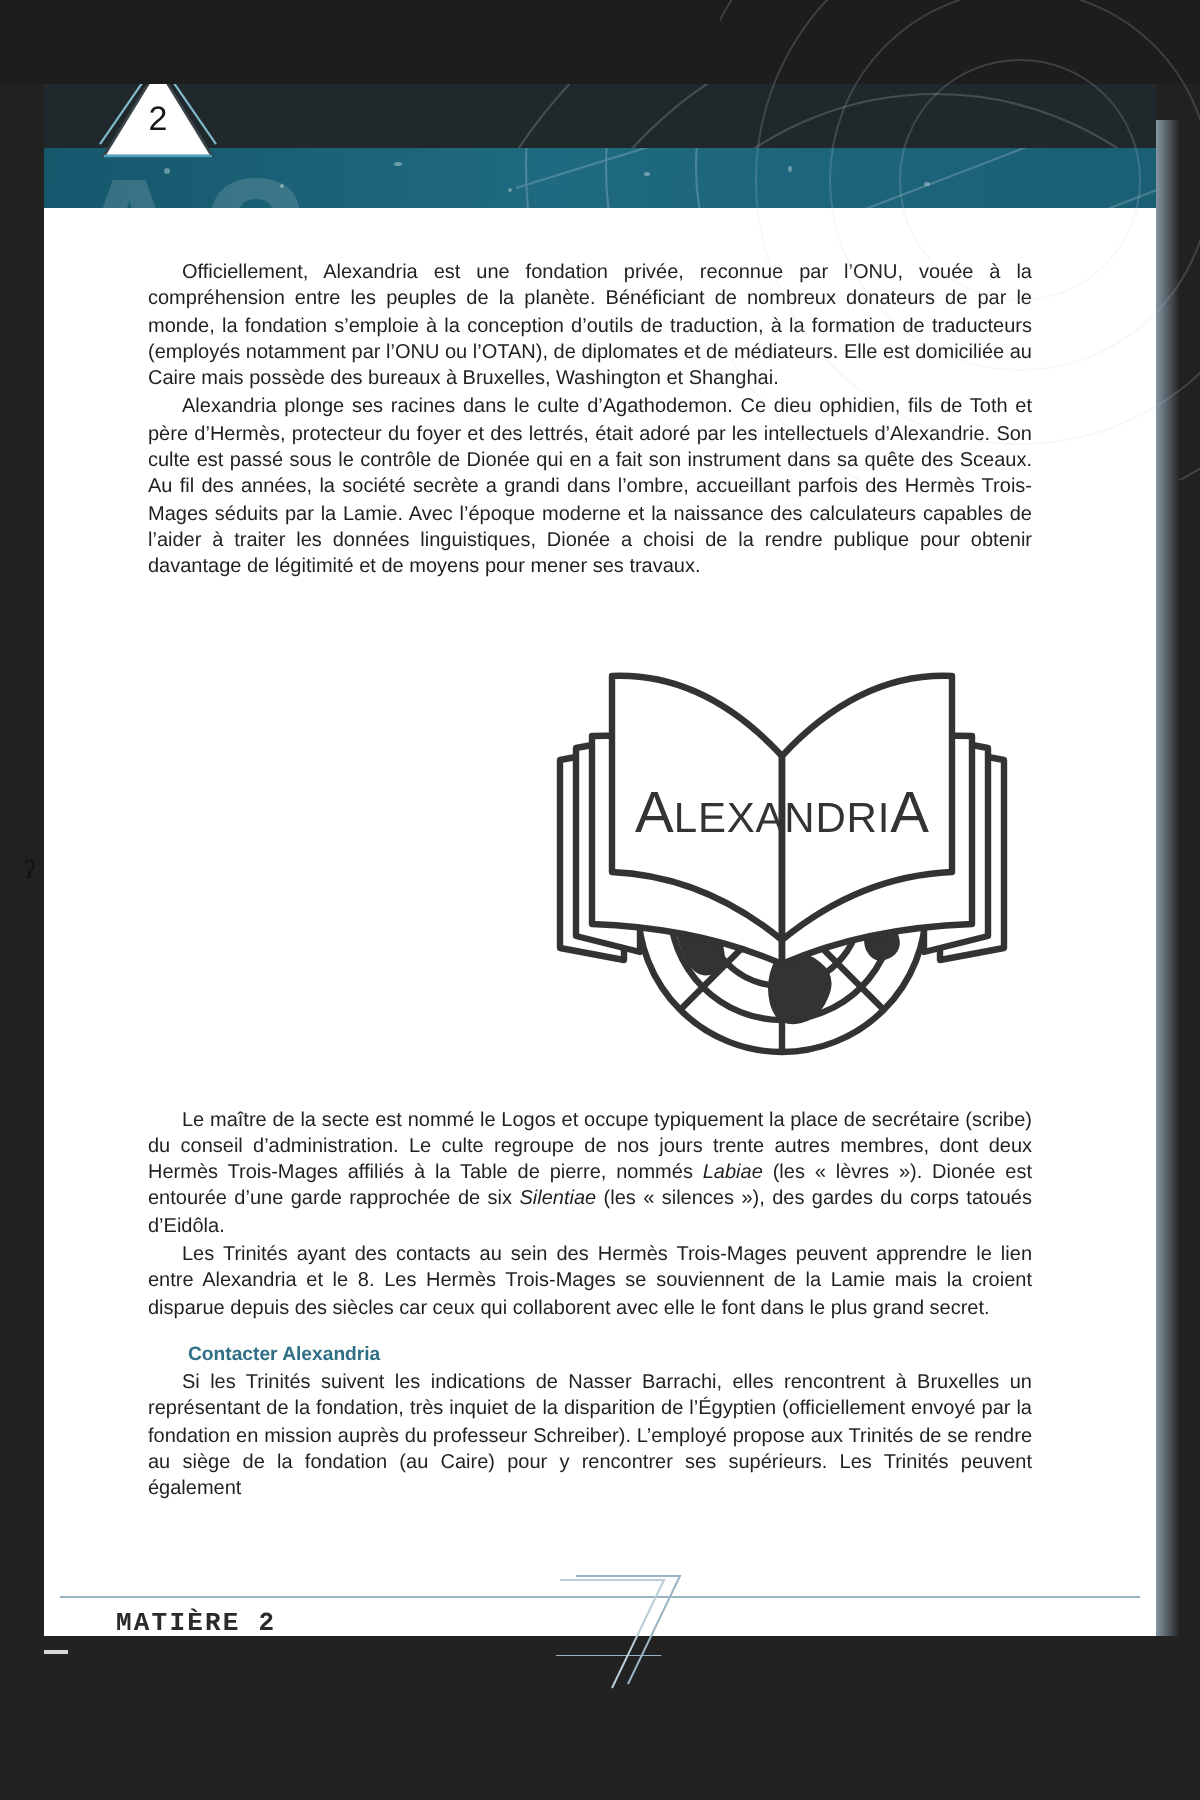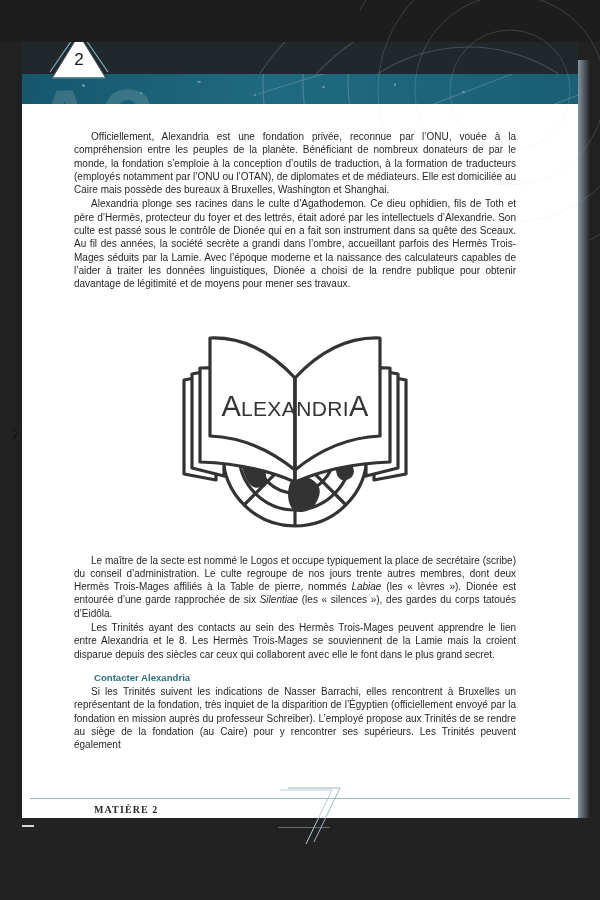--- a/index.html
+++ b/index.html
@@ -146,21 +146,21 @@
     font-size: 9.6px;
     font-weight: 700;
     color: #2f6f86;
     font-family: "Liberation Sans", sans-serif;
   }
 
   
   .logo-wrap {
     margin: 13px 0 12px 0;
     display: flex;
-    justify-content: center;
+    justify-content: flex-end;
   }
 
   
   .footer {
     position: absolute;
     left: 0;
     bottom: 0;
     width: 100%;
     height: 38px;
   }
@@ -169,26 +169,25 @@
     left: 8px;
     right: 8px;
     top: 8px;
     height: 1px;
     background: #9bb4c4;
   }
   .footer .matter {
     position: absolute;
     left: 36px;
     top: 14px;
-    font-size: 10px;
+    font-size: 13px;
     letter-spacing: 1.1px;
     color: #2a2a2a;
     font-weight: 600;
-    font-family: Liberation Serif, serif;
-    margin-left: 36px;
+    font-family: Liberation Mono, monospace;
   }
   .page-badge {
     position: absolute;
     left: 50%;
     margin-left: -32px;
     top: 2px;
     width: 64px;
     height: 62px;
     z-index: 7;
   }

